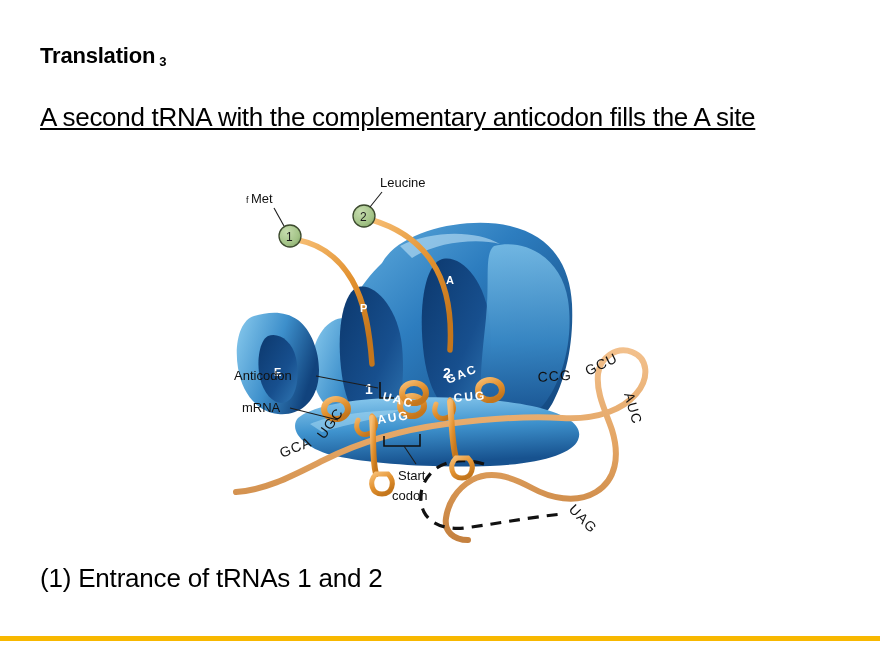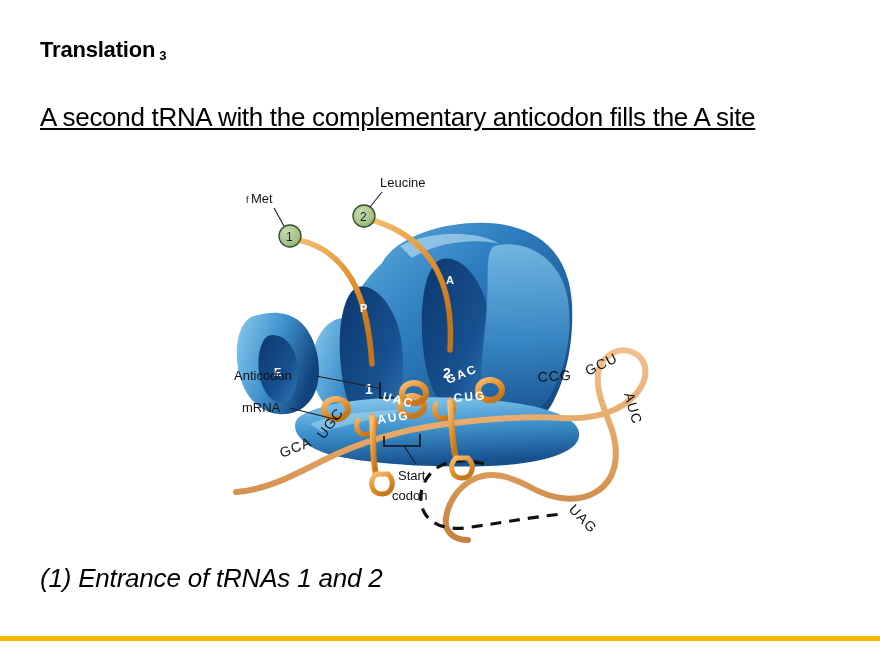--- a/index.html
+++ b/index.html
@@ -19,21 +19,21 @@
   .slide {
     position: absolute;
     inset: 0;
     background: #ffffff;
   }
 
   
   #slide-title {
     position: absolute;
     left: 40px;
-    top: 39px;
+    top: 45px;
     font-size: 22px;
     font-weight: bold;
     letter-spacing: -0.2px;
     line-height: 1;
     white-space: nowrap;
   }
   #slide-title .title-sup {
     font-size: 13px;
     font-weight: bold;
     margin-left: 4px;
@@ -56,21 +56,20 @@
 
   
   #slide-caption {
     position: absolute;
     left: 40px;
     top: 563px;
     font-size: 26px;
     line-height: 1.2;
     letter-spacing: -0.2px;
     white-space: nowrap;
-    font-style: italic;
   }
 
   
   #bottom-rule {
     position: absolute;
     left: 0;
     top: 636px;
     width: 880px;
     height: 5px;
     background: #f8b800;

